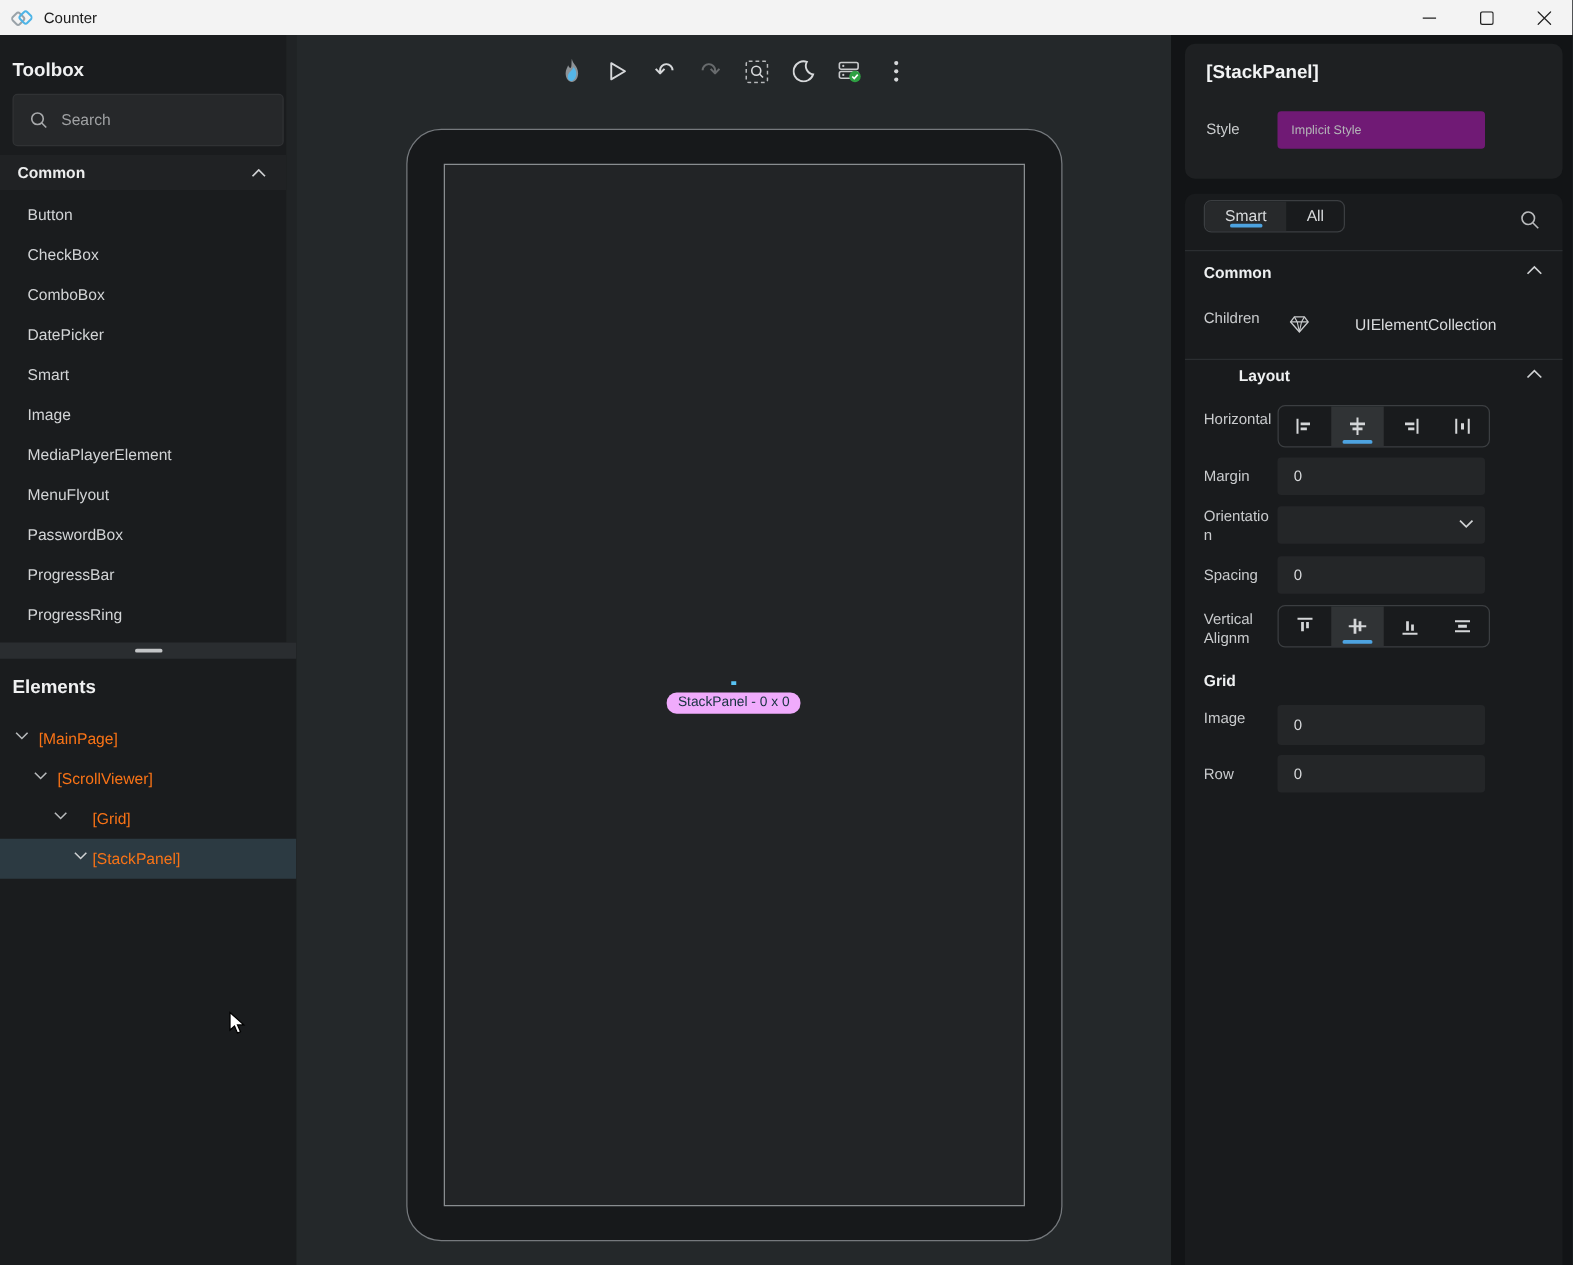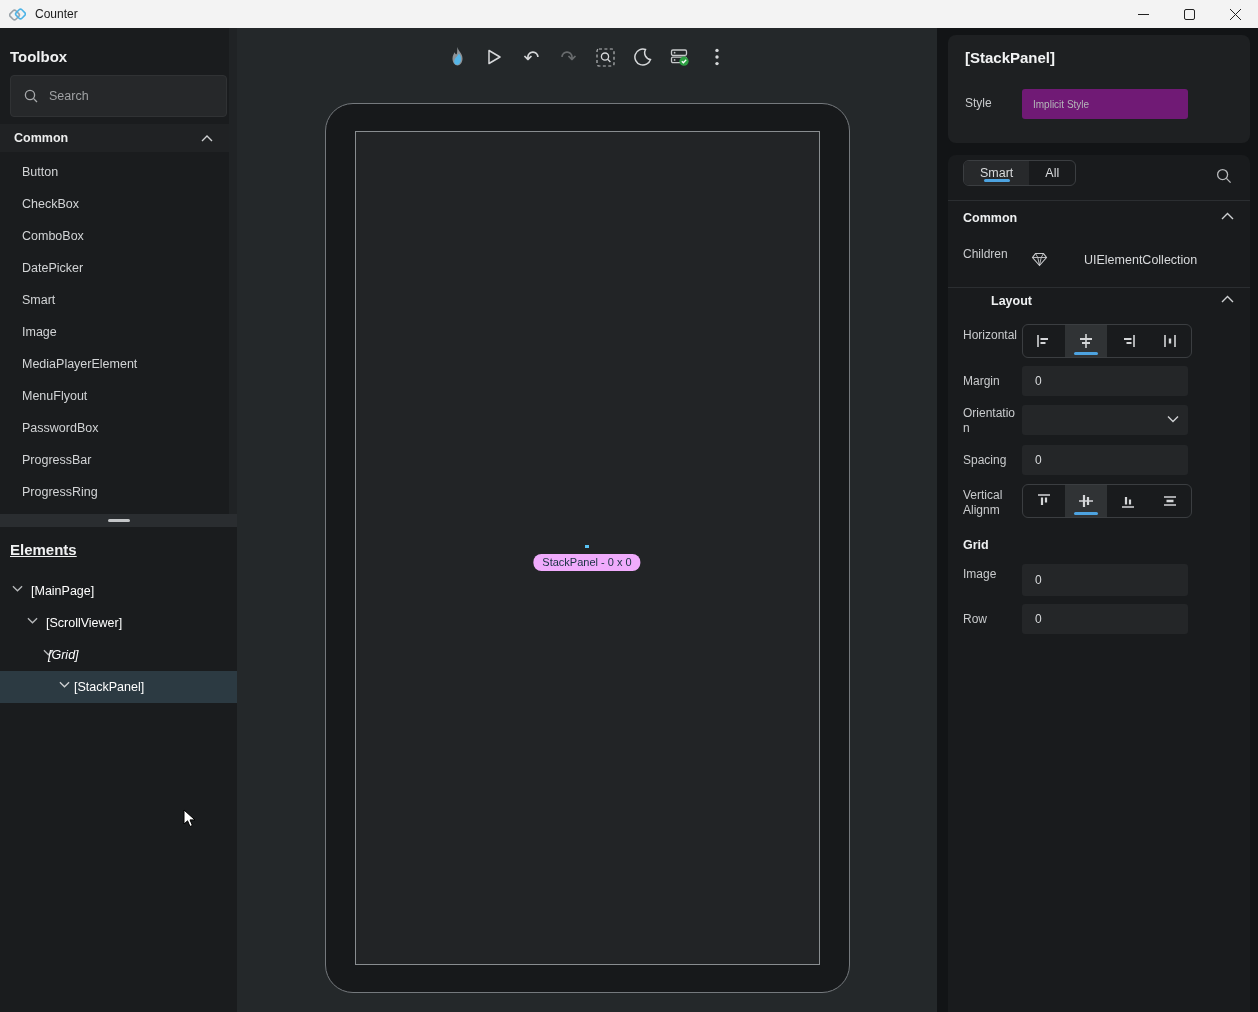--- a/index.html
+++ b/index.html
@@ -24,21 +24,21 @@
   .searchbox input::placeholder { color:#9fa1a3; }
   .sec-header { position:absolute; left:0; width:229px; height:28px; background:#202224; display:flex; align-items:center; }
   .sec-header .lbl { font-size:12.5px; font-weight:bold; color:#eceded; margin-left:14px; flex:1; }
   .sec-header svg { margin-right:16px; }
   .tb-list { position:absolute; left:0; top:128px; width:229px; }
   .tb-item { height:32px; display:flex; align-items:center; padding-left:22px; font-size:12.5px; color:#d2d4d6; }
   .sb-scroll { position:absolute; left:229px; top:0px; width:8px; height:486px; background:#202325; }
   .splitter { position:absolute; left:0; top:486px; width:237px; height:13px; background:#2a2d30; display:flex; align-items:center; justify-content:center; }
   .splitter .grip { width:22px; height:3px; border-radius:2px; background:#c3c5c7; }
   .tree { position:absolute; left:0; top:547px; width:237px; }
-  .tree-row { height:32px; display:flex; align-items:center; font-size:12.5px; color:#ffffff; position:relative; }
+  .tree-row { height:32px; display:flex; align-items:center; font-size:12.5px; color:#f97316; position:relative; }
   .tree-row.selected { background:#2c3a42; }
   .tree-row .chev { position:absolute; top:10px; }
   .tree-row .t-lbl { position:absolute; }
 
   
   .canvas { position:absolute; left:237px; top:28px; width:700px; height:984px; background:#24282a; }
   .toolbar { position:absolute; left:0; top:16px; width:700px; display:flex; justify-content:center; align-items:center; gap:11px; }
   .tool-btn { width:26px; height:26px; display:flex; align-items:center; justify-content:center; color:#d6d8da; }
   .tool-btn.dim { opacity:0.38; }
   .tool-glyph { font-size:19px; line-height:1; font-family:"DejaVu Sans",sans-serif; }
@@ -135,40 +135,40 @@
       <div class="tb-item">ProgressBar</div>
       <div class="tb-item">ProgressRing</div>
     </div>
 
     <div class="sb-scroll"></div>
 
     <div class="splitter">
       <div class="grip"></div>
     </div>
 
-    <div class="sb-title" style="top:513px;text-decoration:underline;">Elements</div>
+    <div class="sb-title" style="top:513px;">Elements</div>
 
     <div class="tree">
       <div class="tree-row">
         <svg class="chev" style="left:12px;" width="11" height="7" viewBox="0 0 12 7">
             <polyline points="1,1 6,6 11,1" fill="none" stroke="#b8babc" stroke-width="1.4"></polyline>
           </svg>
         <span class="t-lbl" style="left:31px;">[MainPage]</span>
       </div>
       <div class="tree-row">
         <svg class="chev" style="left:27px;" width="11" height="7" viewBox="0 0 12 7">
             <polyline points="1,1 6,6 11,1" fill="none" stroke="#b8babc" stroke-width="1.4"></polyline>
           </svg>
         <span class="t-lbl" style="left:46px;">[ScrollViewer]</span>
       </div>
       <div class="tree-row">
         <svg class="chev" style="left:43px;" width="11" height="7" viewBox="0 0 12 7">
             <polyline points="1,1 6,6 11,1" fill="none" stroke="#b8babc" stroke-width="1.4"></polyline>
           </svg>
-        <span class="t-lbl" style="left:48px;font-style:italic;">[Grid]</span>
+        <span class="t-lbl" style="left:74px;">[Grid]</span>
       </div>
       <div class="tree-row selected">
         <svg class="chev" style="left:59px;" width="11" height="7" viewBox="0 0 12 7">
             <polyline points="1,1 6,6 11,1" fill="none" stroke="#cfd1d3" stroke-width="1.4"></polyline>
           </svg>
         <span class="t-lbl" style="left:74px;">[StackPanel]</span>
       </div>
     </div>
 
     <svg class="cursor" width="16" height="20" viewBox="0 0 16 20">

